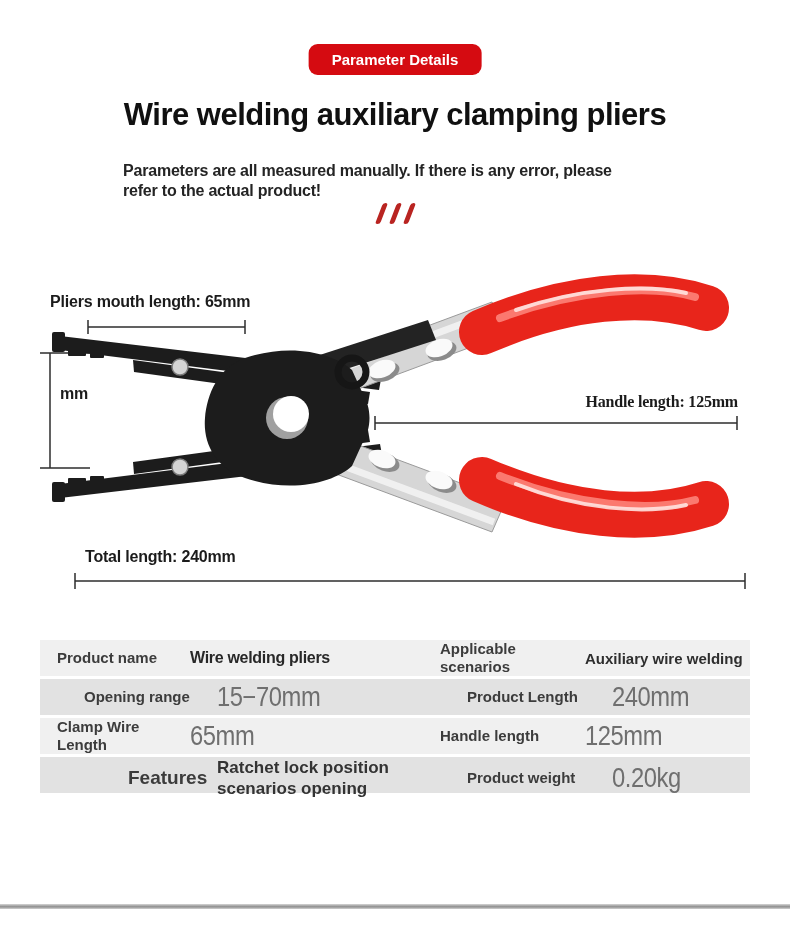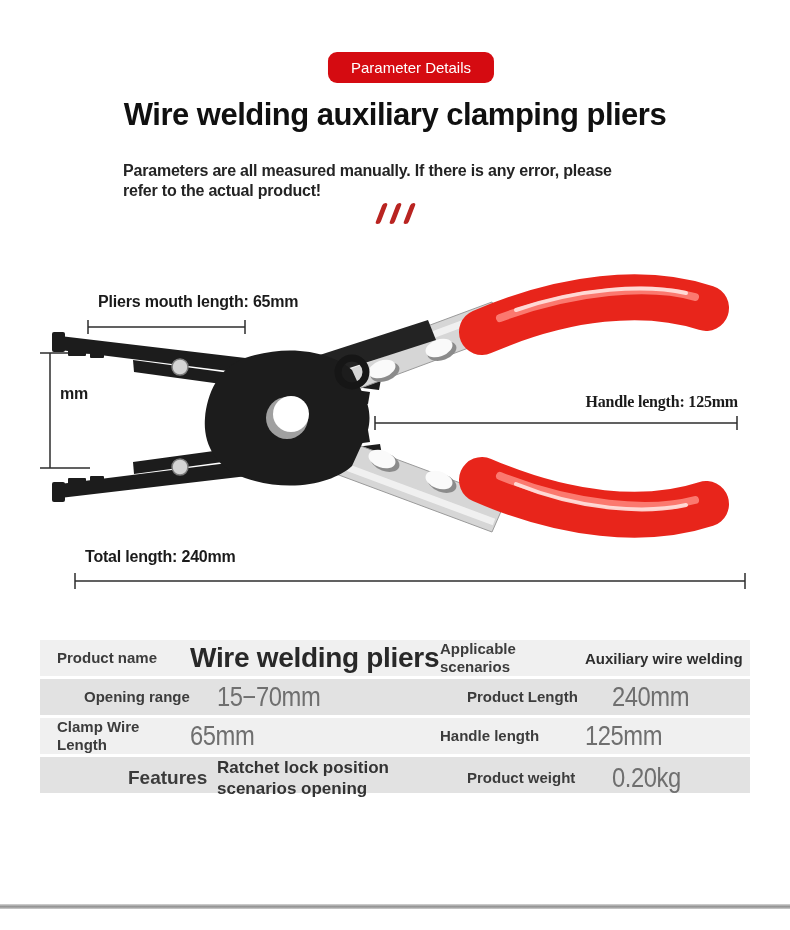--- a/index.html
+++ b/index.html
@@ -2,23 +2,23 @@
 <html><head>
 <meta charset="utf-8">
 <style>
   html,body{margin:0;padding:0;background:#fff;}
   .page{
     position:relative;width:790px;height:930px;background:#ffffff;
     font-family:"Liberation Sans",sans-serif;overflow:hidden;
   }
   
   .badge{
-    position:absolute;top:52px;left:50%;transform:translateX(-50%);
-    background:#d50b11;color:#ffffff;font-weight:normal;font-size:15px;
-    padding:7px 23px;border-radius:9px;white-space:nowrap;margin-left:16px;
+    position:absolute;top:44px;left:50%;transform:translateX(-50%);
+    background:#d50b11;color:#ffffff;font-weight:bold;font-size:15px;
+    padding:7px 23px;border-radius:9px;white-space:nowrap;
   }
   .title{
     position:absolute;top:97px;left:0;width:100%;margin:0;text-align:center;
     font-size:31px;font-weight:bold;color:#101010;letter-spacing:-0.5px;
   }
   .subtitle{
     position:absolute;left:123px;top:161px;
     font-size:16px;font-weight:bold;color:#242424;line-height:20px;letter-spacing:-0.2px;
   }
   .slashes{
@@ -28,35 +28,35 @@
   .slashes span{
     display:block;width:5px;height:21px;background:#b92421;
     transform:skewX(-21deg);border-radius:2.5px;
   }
   
   .pliers{position:absolute;left:0;top:270px;}
   .ann{
     position:absolute;font-weight:bold;font-size:16px;color:#1b1b1b;
     letter-spacing:-0.2px;white-space:nowrap;
   }
-  .ann-mouth{left:50px;top:293px;margin-left:48px;}
+  .ann-mouth{left:50px;top:293px;}
   .ann-opening{left:60px;top:384px;line-height:20px;}
   .ann-handle{right:52px;top:393px;font-family:Liberation Serif, serif;}
   .ann-total{left:85px;top:548px;}
   
   .spec-table{position:absolute;left:40px;top:640px;width:710px;}
   .spec-row{
     display:grid;grid-template-columns:133px 250px 145px 1fr;
     align-items:center;box-sizing:border-box;
     padding-left:17px;height:36px;margin-bottom:3px;background:#f0f0f0;
   }
   .spec-row.dark{background:#e2e2e2;padding-left:44px;}
   .lbl{font-size:15px;font-weight:bold;color:#3c3c3c;line-height:18px;padding-right:12px;}
   .lbl.big{font-size:19px;margin-left:44px;}
-  .val-big{font-size:28px;font-weight:bold;color:#282828;letter-spacing:-0.3px;}
+  .val-big{font-size:16px;font-weight:bold;color:#282828;letter-spacing:-0.3px;}
   .val-thin{
     font-size:27px;color:#6f6f6f;letter-spacing:-0.5px;
     transform:scaleX(0.88);transform-origin:left center;white-space:nowrap;
   }
   .val-boldtext{font-size:15px;font-weight:bold;color:#2e2e2e;}
   .val-feature{font-size:17px;font-weight:bold;color:#333333;line-height:21px;max-width:215px;}
   
   .bottom-rule{
     position:absolute;left:0;top:904px;width:790px;height:5px;
     background:linear-gradient(to bottom,#d6d6d6,#8f8f8f 55%,#d2d2d2);

